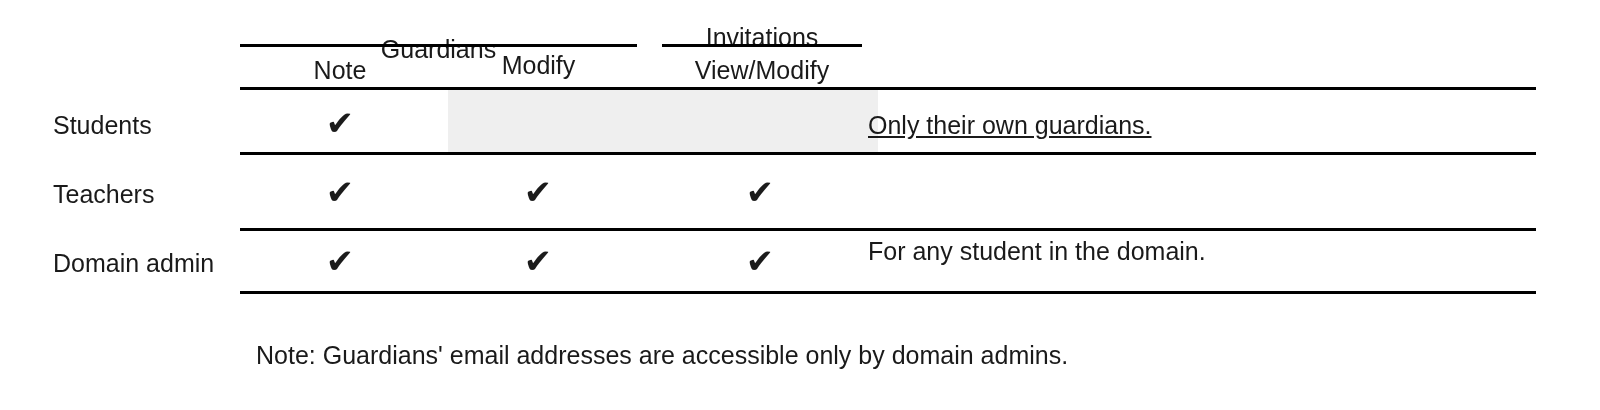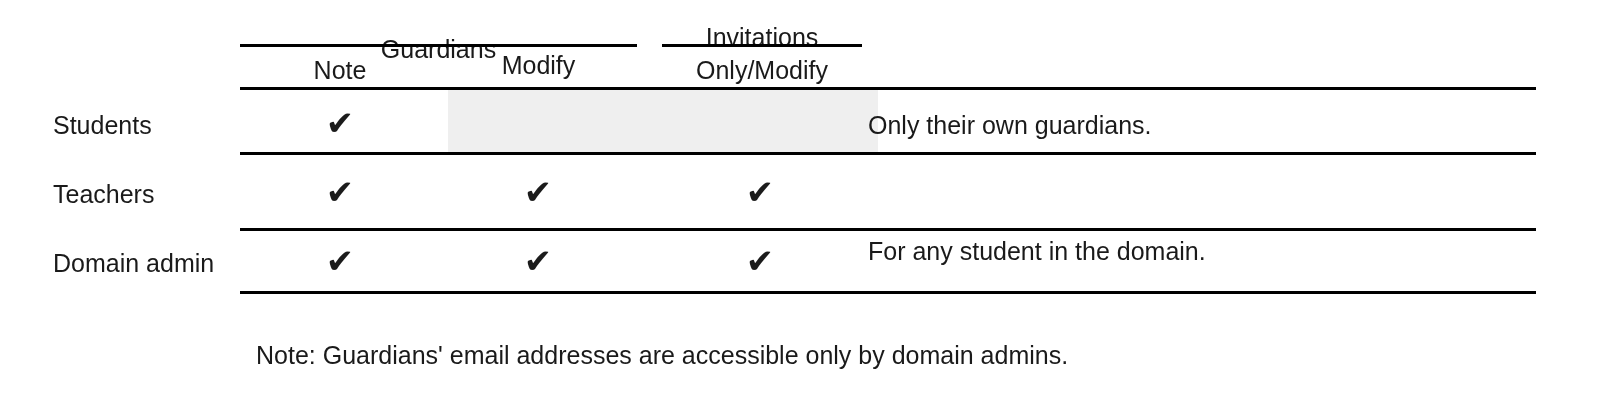--- a/index.html
+++ b/index.html
@@ -106,31 +106,31 @@
   <div class="rule" style="left:240px; top:44px; width:397px;"></div>
 
   <div class="grp-label" style="left:662px; top:2px; width:200px;">Invitations</div>
 
   <div class="rule" style="left:662px; top:44px; width:200px;"></div>
 
   <div class="sub-label" style="left:240px; top:55px; width:200px;">Note</div>
 
   <div class="sub-label" style="left:440px; top:50px; width:197px;">Modify</div>
 
-  <div class="sub-label" style="left:662px; top:55px; width:200px;">Only/Modify</div>
+  <div class="sub-label" style="left:662px; top:55px; width:200px;">View/Modify</div>
 
   <div class="rule" style="left:240px; top:87px; width:1296px;"></div>
 
   <div class="shaded-cell" style="left:448px; top:90px; width:430px; height:62px;"></div>
 
   <div class="row-label" style="left:53px; top:110px;">Students</div>
 
   <div class="check" style="left:320px; top:106px;">✔</div>
 
-  <div class="note-cell" style="left:868px; top:109px; width:660px;">Only their own guardians.</div>
+  <div class="note-cell" style="left:868px; top:109px; width:660px;text-decoration:underline;">Only their own guardians.</div>
 
   <div class="rule" style="left:240px; top:152px; width:1296px;"></div>
 
   <div class="row-label" style="left:53px; top:179px;">Teachers</div>
 
   <div class="check" style="left:320px; top:175px;">✔</div>
 
   <div class="check" style="left:518px; top:175px;">✔</div>
 
   <div class="check" style="left:740px; top:175px;">✔</div>

